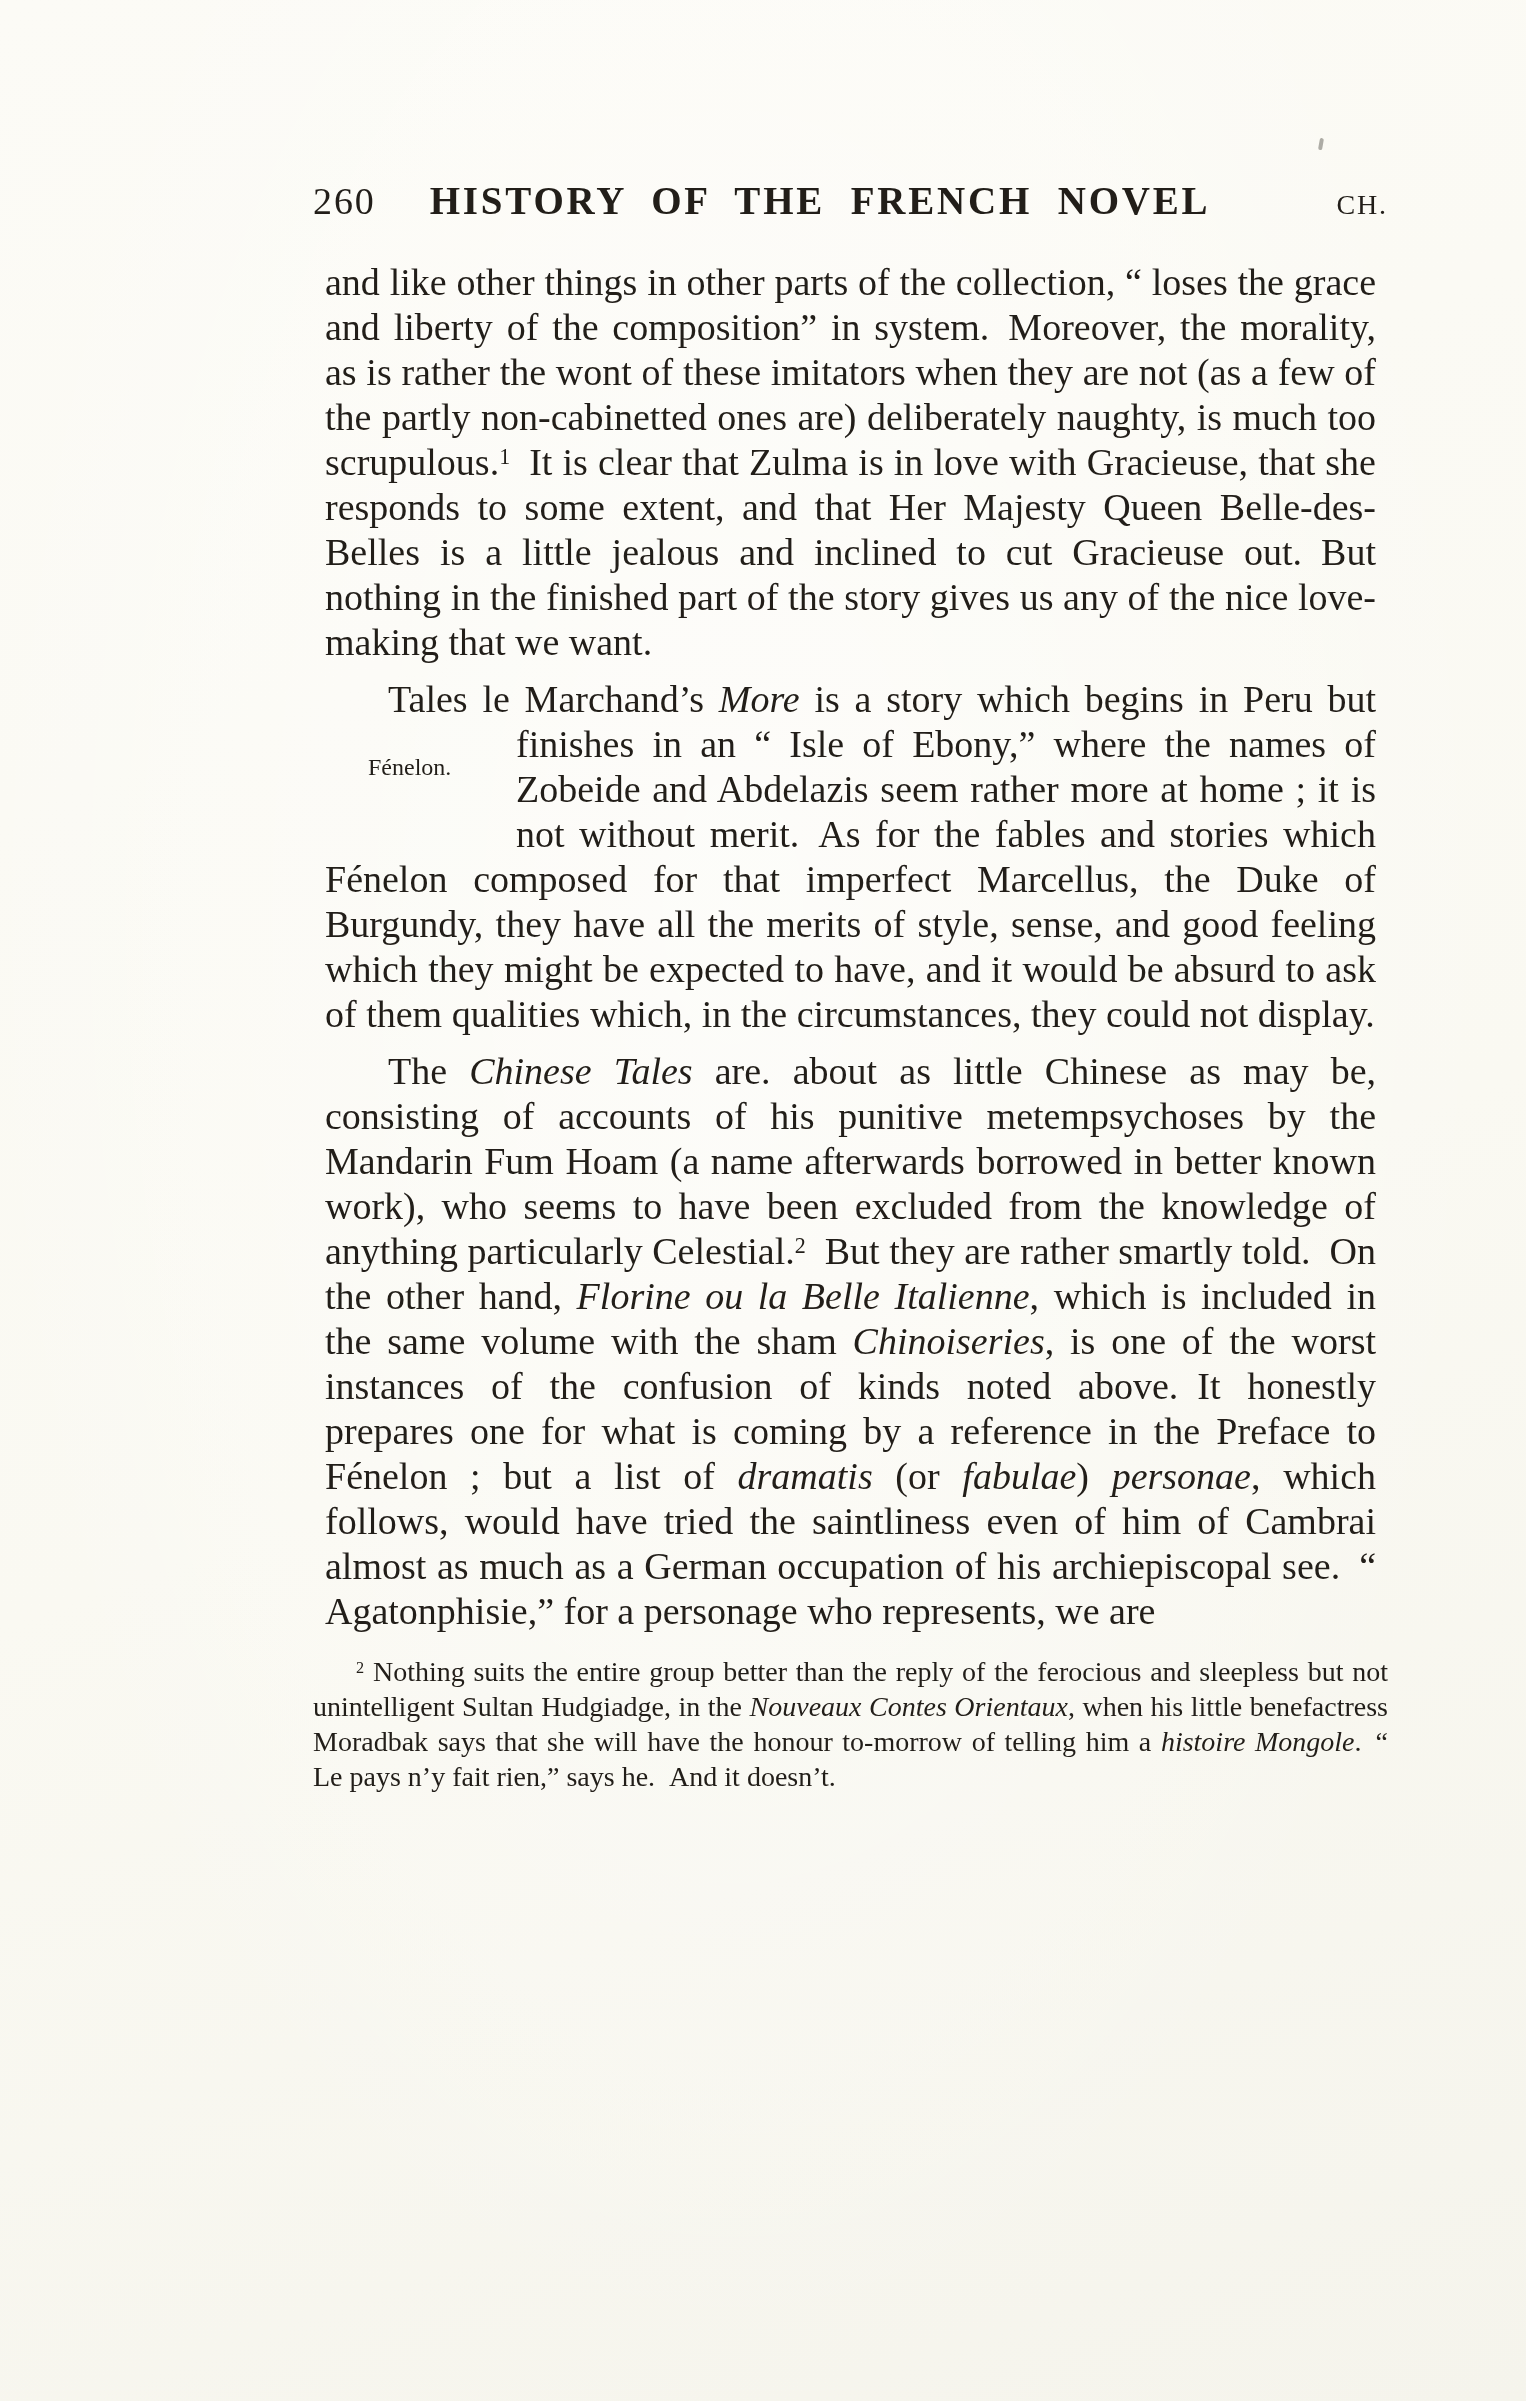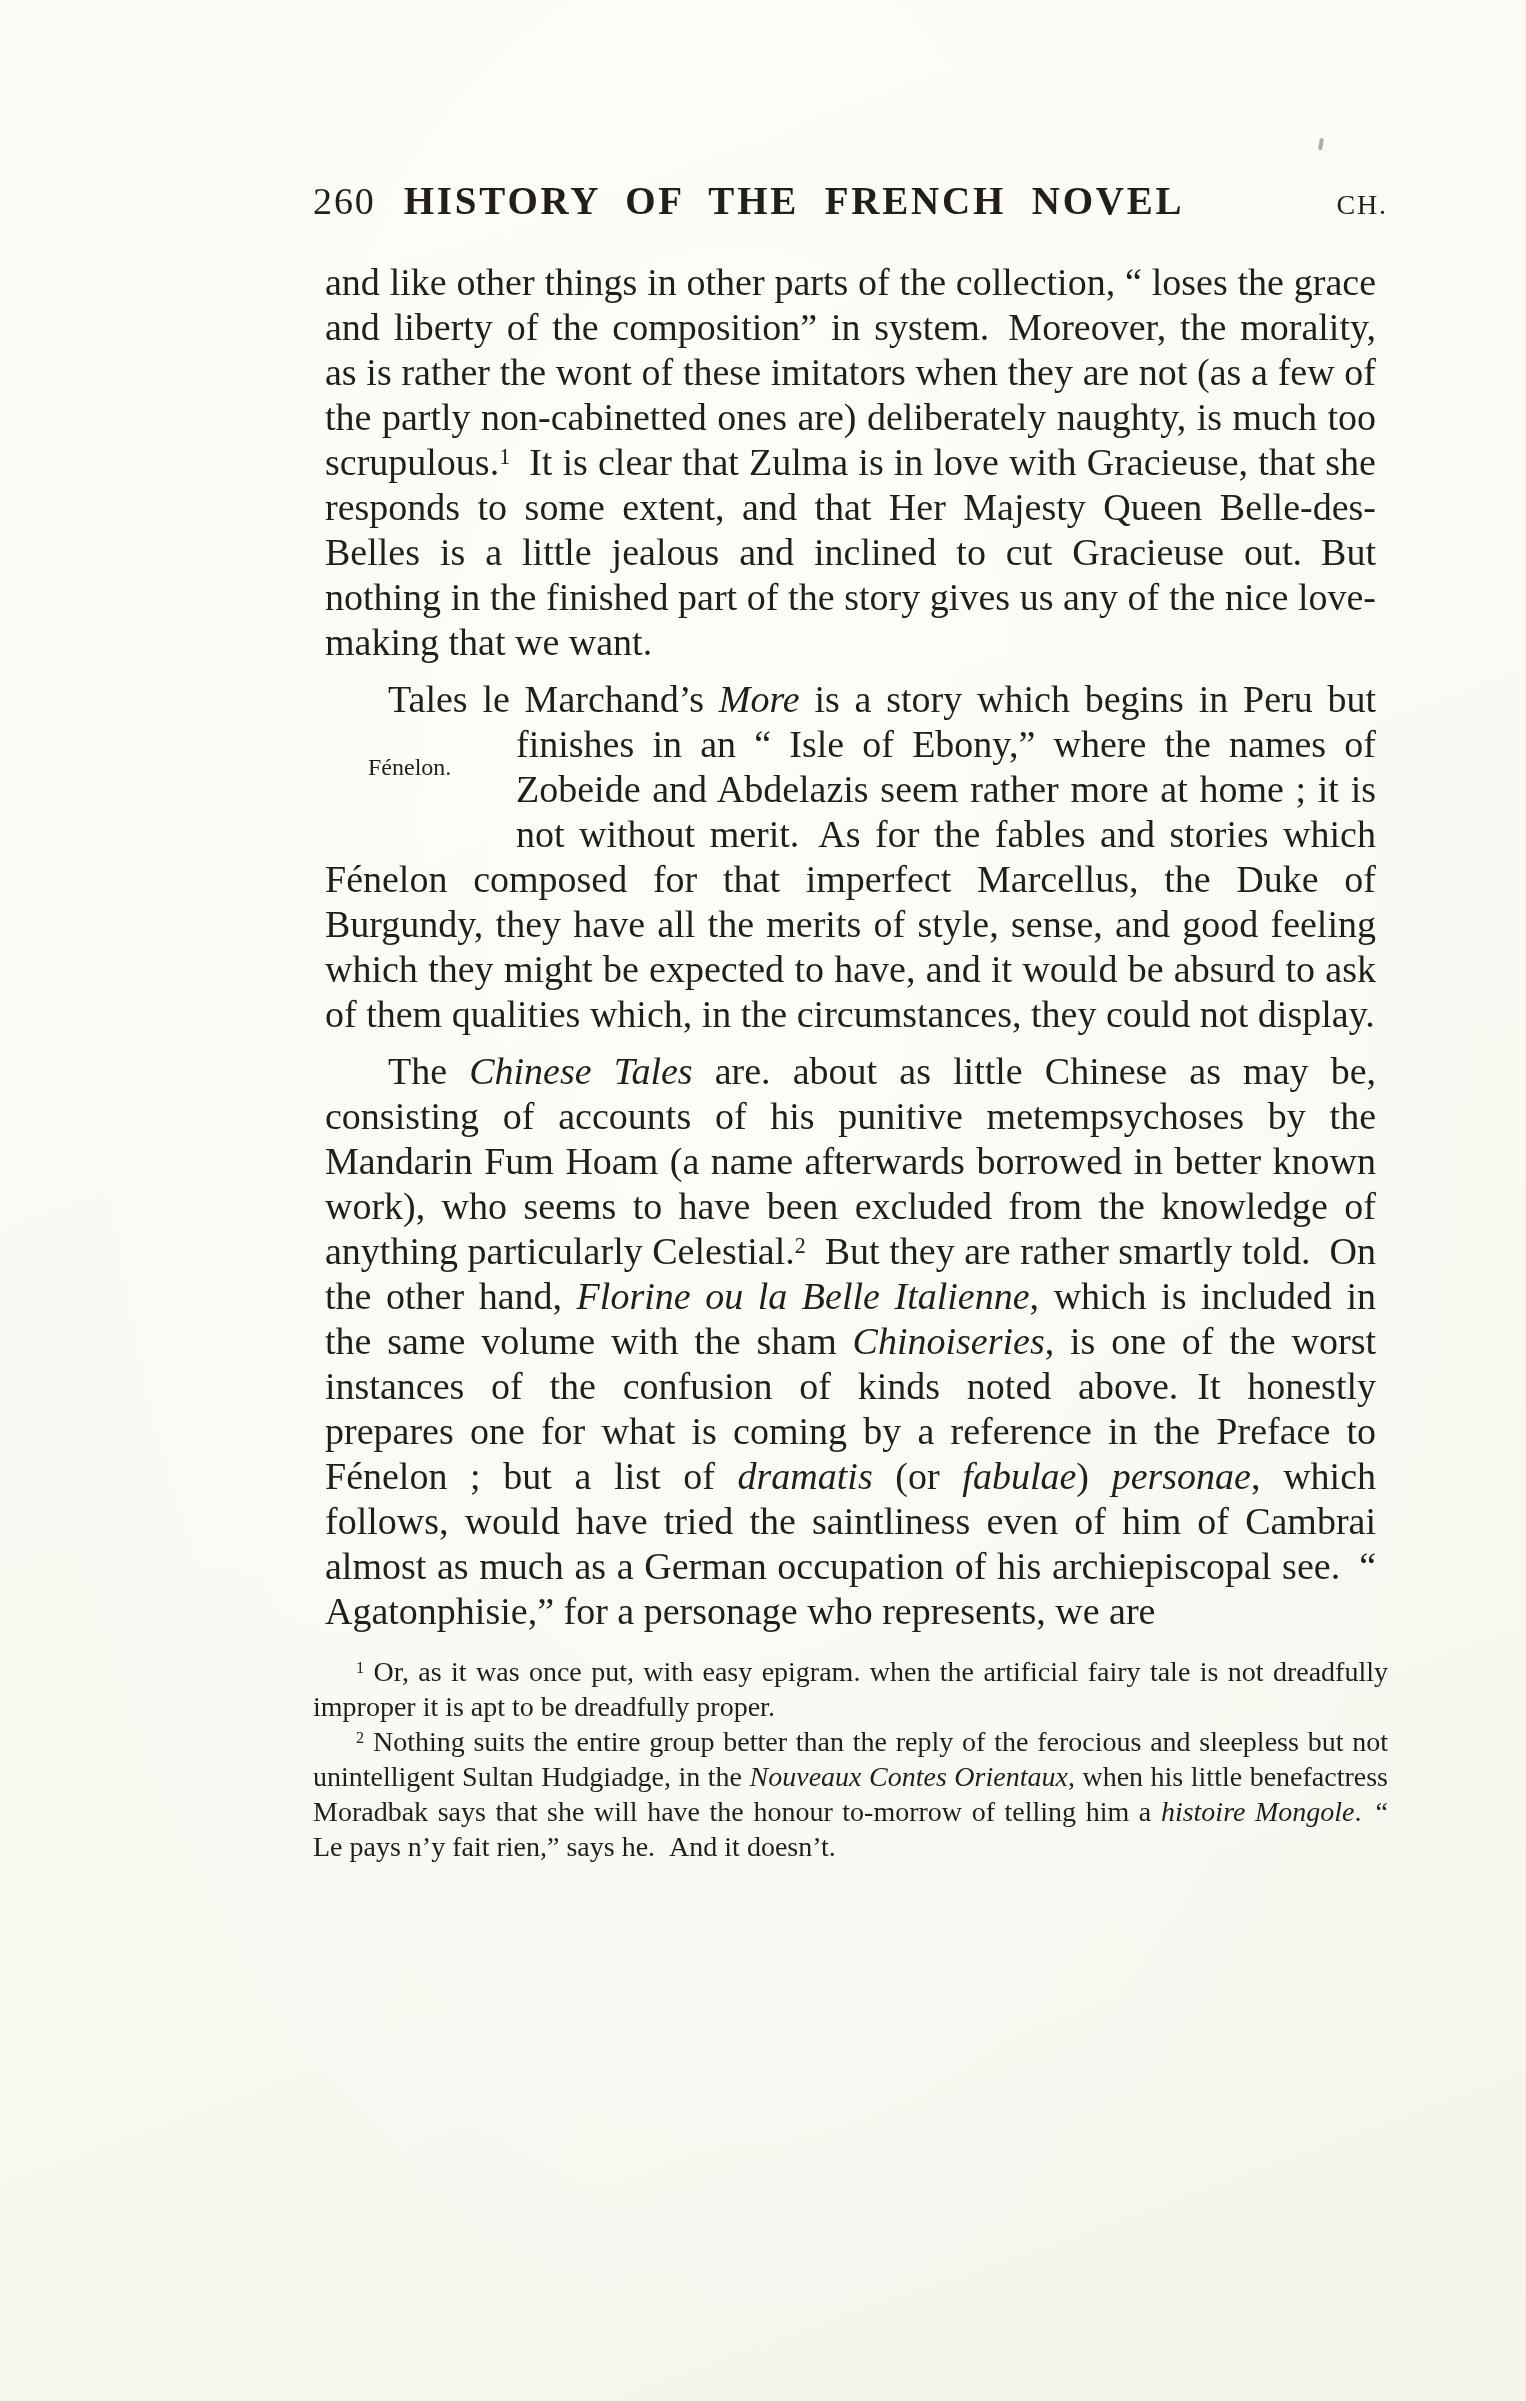--- a/index.html
+++ b/index.html
@@ -34,20 +34,21 @@
     position: absolute;
     left: 313px;
     top: 178px;
     width: 1075px;
   }
   .header {
     display: flex;
     align-items: baseline;
     margin: 0 0 37px 0;
     white-space: nowrap;
+    gap: 26px;
   }
   .pagenum {
     font-size: 38px;
     letter-spacing: 1.9px;
   }
   .title {
     flex: 1;
     font-size: 39px;
     margin-left: 28px;
     letter-spacing: 2.8px;
@@ -103,18 +104,17 @@
       <span class="chapter">CH.</span>
     </div>
     <div class="body-text">
         <p class="par"><span>and like other things in other parts of the collection, “ loses the grace and liberty of the composition” in system. More­over, the morality, as is rather the wont of these imitators when they are not (as a few of the partly non-cabinetted ones are) deliberately naughty, is much too scrupulous.</span><sup class="fnmark">1</sup><span> It is clear that Zulma is in love with Gracieuse, that she responds to some extent, and that Her Majesty Queen Belle-des-Belles is a little jealous and inclined to cut Gracieuse out. But nothing in the finished part of the story gives us any of the nice love-making that we want.</span></p>
         <p class="par indent"><span>Tales le Marchand’s </span><i>More</i><span> is a story which begins in Peru but finishes in an “ Isle of Ebony,” where the </span><span class="cutin">
             <span>Fénelon.</span>
           </span><span>names of Zobeide and Abdelazis seem rather more at home ; it is not without merit. As for the fables and stories which Fénelon composed for that imperfect Marcellus, the Duke of Burgundy, they have all the merits of style, sense, and good feeling which they might be expected to have, and it would be absurd to ask of them qualities which, in the circumstances, they could not display.</span></p>
         <p class="par indent"><span>The </span><i>Chinese Tales</i><span> are. about as little Chinese as may be, consisting of accounts of his punitive metempsychoses by the Mandarin Fum Hoam (a name afterwards borrowed in better known work), who seems to have been excluded from the knowledge of anything particularly Celestial.</span><sup class="fnmark">2</sup><span> But they are rather smartly told. On the other hand, </span><i>Florine ou la Belle Italienne</i><span>, which is included in the same volume with the sham </span><i>Chinoiseries</i><span>, is one of the worst instances of the confusion of kinds noted above. It honestly prepares one for what is coming by a reference in the Preface to Fénelon ; but a list of </span><i>dramatis</i><span> (or </span><i>fabulae</i><span>) </span><i>personae</i><span>, which follows, would have tried the saintliness even of him of Cambrai almost as much as a German occupation of his archiepiscopal see. “ Agatonphisie,” for a personage who represents, we are</span></p>
       </div>
     <div class="footnotes">
-        <p class="footnote"><sup class="fnmark">1</sup><span> Or, as it was once put, with easy epigram. when the artificial fairy tale is not dreadfully improper it is apt to be dreadfully proper.</span></p>
         <p class="footnote"><sup class="fnmark">2</sup><span> Nothing suits the entire group better than the reply of the ferocious and sleepless but not unintelligent Sultan Hudgiadge, in the </span><i>Nouveaux Contes Orientaux</i><span>, when his little benefactress Moradbak says that she will have the honour to-morrow of telling him a </span><i>histoire Mongole</i><span>. “ Le pays n’y fait rien,” says he. And it doesn’t.</span></p>
       </div>
   </div>
 </div>
 
 
 </body></html>

